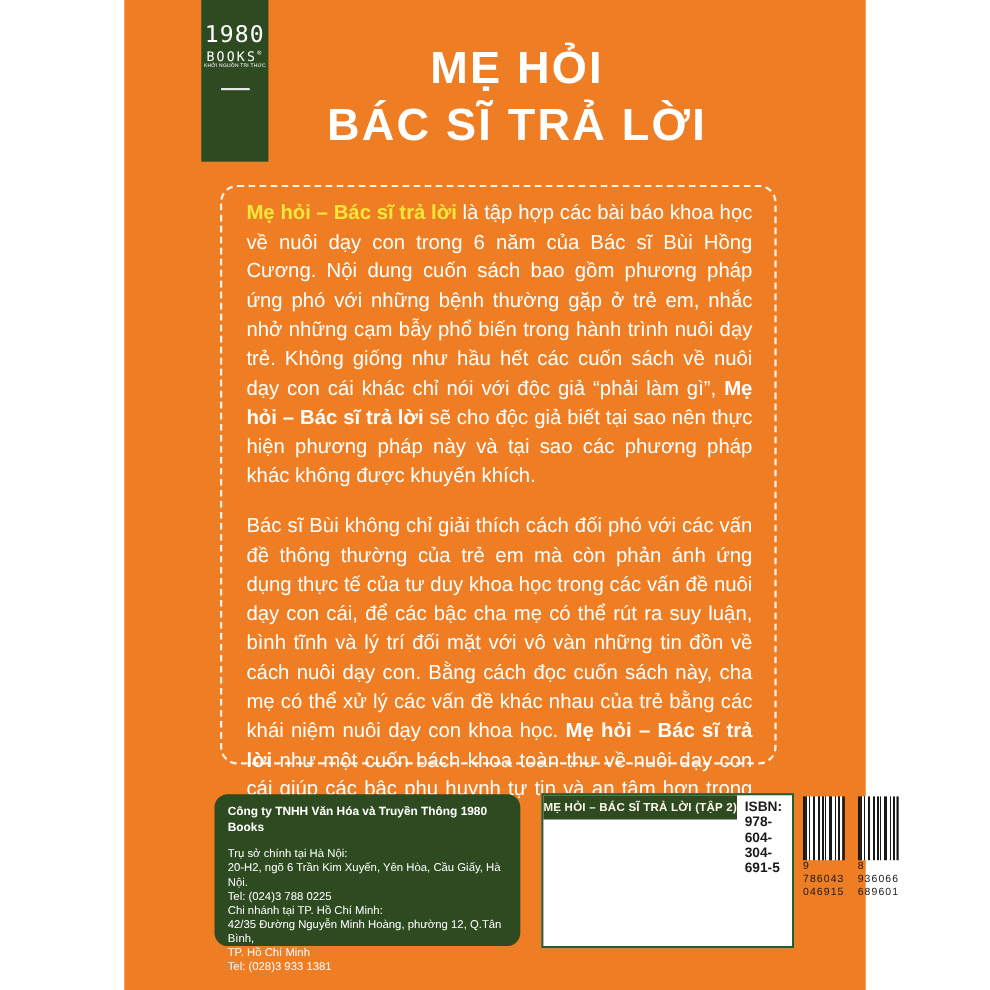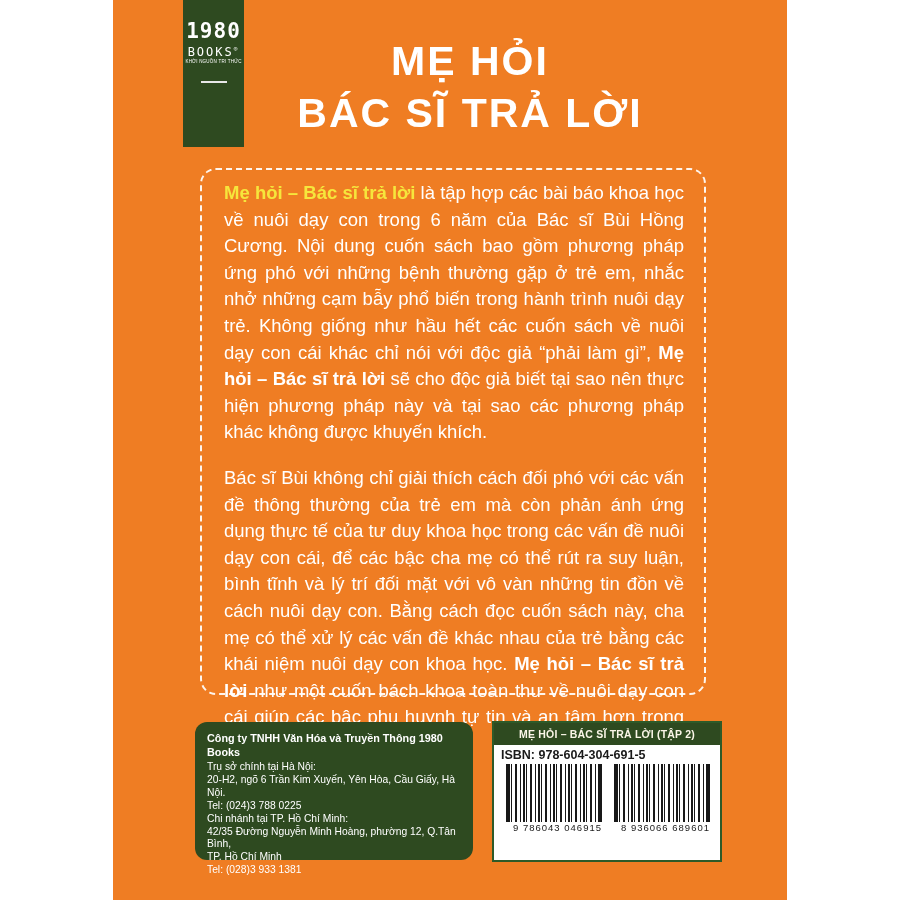--- a/index.html
+++ b/index.html
@@ -9,21 +9,21 @@
     --text-white:#ffffff;
   }
   *{margin:0;padding:0;box-sizing:border-box;}
   body{font-family:"Liberation Sans",sans-serif;background:#ffffff;}
   .page{position:relative;width:900px;height:900px;background:#ffffff;overflow:hidden;}
   .cover{position:absolute;left:113px;top:0;width:674px;height:900px;background:var(--cover-orange);}
 
   
   .badge{position:absolute;left:70px;top:0;width:61px;height:147px;background:var(--brand-green);
          color:#fff;text-align:center;display:flex;flex-direction:column;align-items:center;padding-top:20px;}
-  .logo-1980{font-family:"DejaVu Sans Mono",monospace;font-weight:bold;font-size:21px;letter-spacing:1px;line-height:22px;}
+  .logo-1980{font-family:"DejaVu Sans Mono",monospace;font-weight:normal;font-size:21px;letter-spacing:1px;line-height:22px;}
   .logo-books{font-family:"DejaVu Sans Mono",monospace;font-size:12px;letter-spacing:2px;line-height:14px;font-weight:normal;}
   .logo-reg{font-size:6px;vertical-align:super;}
   .logo-tagline{font-size:10px;transform:scale(0.45);transform-origin:center top;white-space:nowrap;letter-spacing:0.5px;line-height:10px;}
   .badge-divider{width:26px;border-top:2px solid #e8e8e8;margin:12px auto 9px auto;}
   .badge-cat{font-weight:bold;font-size:15px;line-height:21px;letter-spacing:0.5px;}
 
   
   .title{position:absolute;left:40px;right:0;top:36px;text-align:center;color:var(--text-white);
          font-weight:bold;letter-spacing:2px;}
   .title .t1{font-size:41px;line-height:50px;}
@@ -34,36 +34,36 @@
             border:2px dashed rgba(255,255,255,0.92);border-radius:16px;
             padding:10px 20px 0 22px;color:var(--text-white);}
   .desc-p{font-size:18.5px;line-height:26.6px;text-align:justify;}
   .desc-p + .desc-p{margin-top:19px;}
   .seg-highlight{color:var(--highlight-yellow);font-weight:bold;}
   .seg-bold{font-weight:bold;}
 
   
   .pub-box{position:absolute;left:82px;top:722px;width:278px;height:138px;background:var(--brand-green);
            border-radius:12px;color:#fff;padding:9px 12px;}
-  .pub-company{font-weight:bold;font-size:10.8px;line-height:14px;margin-bottom:2px;}
+  .pub-company{font-weight:bold;font-size:10.8px;line-height:14px;margin-bottom:12px;}
   .pub-line{font-size:10.3px;line-height:12.9px;}
 
   
   .bc-box{position:absolute;left:379px;top:721px;width:230px;height:141px;background:#ffffff;
-          border:2px solid #2e5a28;display:flex;flex-direction:column;}
+          border:2px solid #2e5a28;display:flex;flex-direction:row;}
   .bc-header{background:var(--brand-green);color:#fbf6e8;font-weight:bold;font-size:10.5px;
              letter-spacing:0.2px;text-align:center;line-height:22px;height:22px;flex:none;}
   .bc-isbn{font-size:12.5px;font-weight:bold;color:#1a1a1a;padding:3px 7px 1px 7px;}
   .bc-row{display:flex;gap:12px;padding:1px 10px 0 12px;}
   .bc{flex:1;}
   .bars{height:58px;
         background:
           repeating-linear-gradient(90deg,#181818 0 2px,#ffffff 2px 3px,#181818 3px 4px,#ffffff 4px 7px,#181818 7px 9px,#ffffff 9px 12px,#181818 12px 13px,#ffffff 13px 15px);
         border-left:2px solid #181818;border-right:2px solid #181818;}
-  .bc-num{font-size:9.5px;color:#1a1a1a;text-align:right;letter-spacing:1px;line-height:12px;}
+  .bc-num{font-size:9.5px;color:#1a1a1a;text-align:left;letter-spacing:1px;line-height:12px;}
   .bc-price{font-size:13.5px;font-weight:bold;color:#111;text-align:right;padding:2px 8px 0 0;}
 </style>
 </head>
 <body>
 
 <div class="page">
   <div class="cover">
 
     <div class="badge">
       <div class="logo-1980">1980</div>

